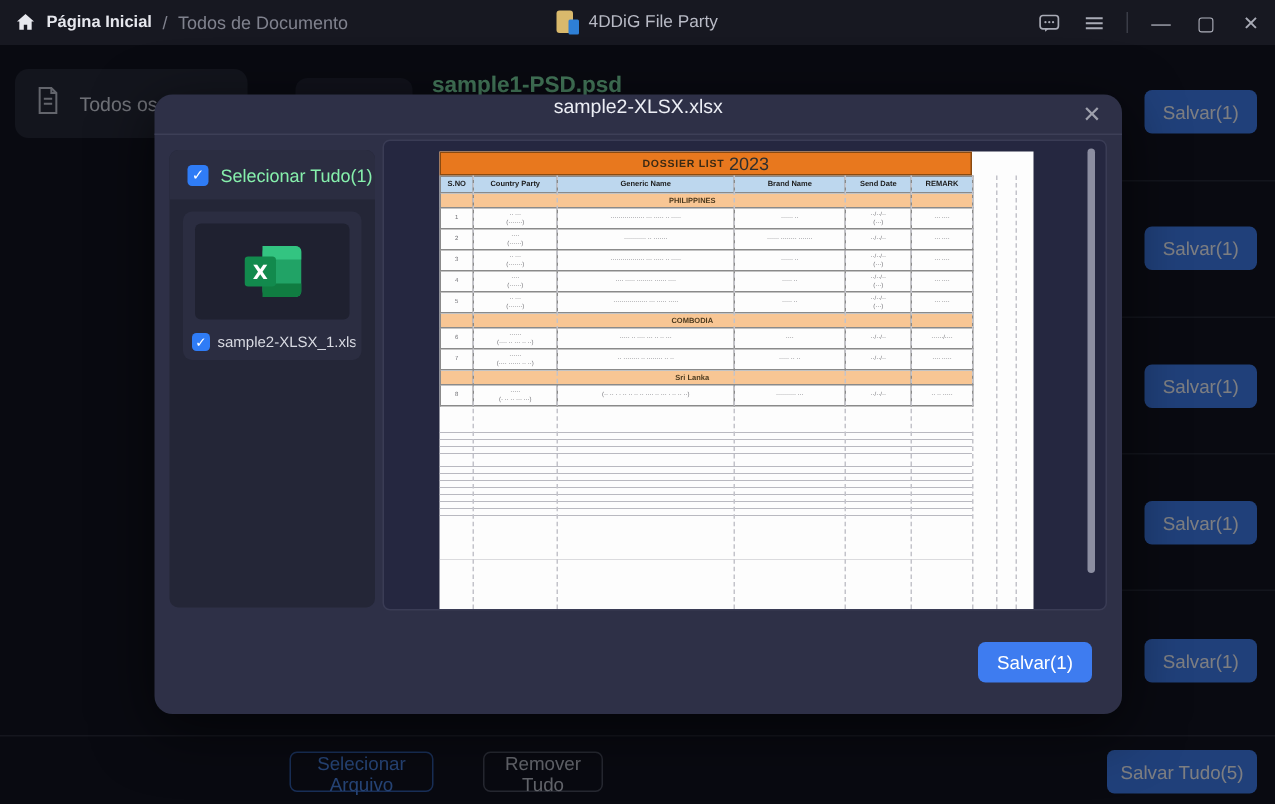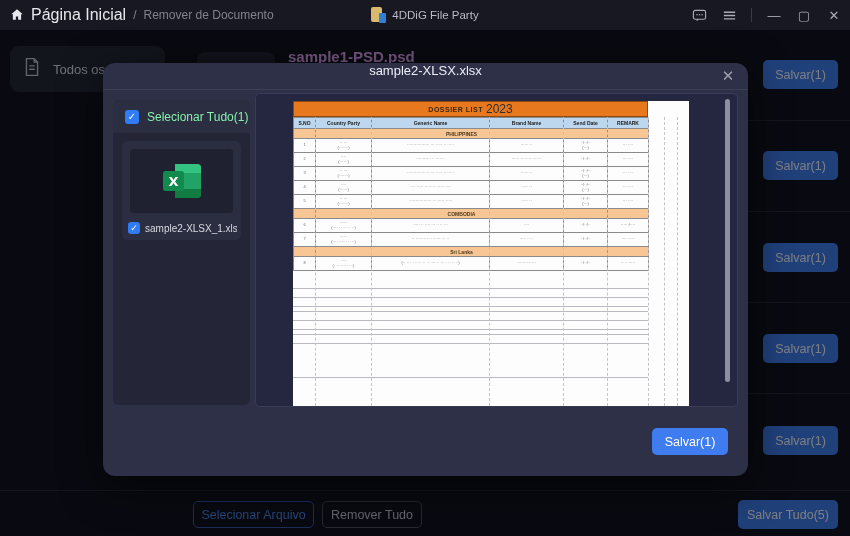--- a/index.html
+++ b/index.html
@@ -5,21 +5,21 @@
   * { margin:0; padding:0; box-sizing:border-box; }
   html,body { width:850px; height:536px; overflow:hidden; background:#0d0e16;
               font-family:"Liberation Sans", sans-serif; }
   #stage { position:relative; width:850px; height:536px; background:#0d0e16; }
 
   
   .topbar { position:absolute; left:0; top:0; width:850px; height:30px; background:#171821;
             display:flex; align-items:center; z-index:30; }
   .tb-left { display:flex; align-items:center; gap:7px; padding-left:10px; }
   .tb-home { color:#e7e8ee; display:flex; align-items:center; }
-  .tb-title { color:#e7e8ee; font-size:16px; font-weight:normal; }
+  .tb-title { color:#e7e8ee; font-size:11px; font-weight:bold; }
   .tb-crumb { color:#80828e; font-size:12px; }
   .tb-center { position:absolute; left:0; right:0; top:0; height:30px; display:flex;
                align-items:center; justify-content:center; gap:6px; pointer-events:none; }
   .tb-app { color:#b9bbc6; font-size:11.5px; }
   .tb-right { position:absolute; right:8px; top:0; height:30px; display:flex; align-items:center; gap:14px; }
   .tb-ico { color:#a9abb6; font-size:13px; width:16px; height:16px; display:flex;
             align-items:center; justify-content:center; cursor:pointer; }
   .tb-sep { width:1px; height:14px; background:#3a3c47; }
   .logo-doc { position:relative; width:15px; height:16px; }
   .logo-doc .p1 { position:absolute; left:0; top:0; width:11px; height:15px; background:#d9b96c; border-radius:2px; }
@@ -27,29 +27,29 @@
 
   
   .bg { position:absolute; inset:30px 0 0 0; }
   .filterbox { position:absolute; left:10px; top:16px; width:155px; height:46px; background:#23242f;
                border-radius:9px; display:flex; align-items:center; gap:12px; padding-left:13px; cursor:pointer; }
   .filterbox .flabel { color:#dfe1e8; font-size:13px; white-space:nowrap; overflow:hidden; }
   .doc-ico { color:#c9cbd4; }
   .thumb-psd { position:absolute; left:197px; top:22px; width:78px; height:62px; background:#1e1f2a;
                border-radius:8px; overflow:hidden; }
   .thumb-psd .blue { position:absolute; left:25px; top:28px; width:26px; height:10px; background:#2f6fd0; border-radius:2px; }
-  .bg-heading { position:absolute; left:288px; top:18px; color:#f0abfc; font-size:15px; font-weight:bold;text-align:center; }
+  .bg-heading { position:absolute; left:288px; top:18px; color:#86efac; font-size:15px; font-weight:bold;text-align:center; }
   .row-sep { position:absolute; left:180px; width:670px; height:1px; background:#23242e; }
   .btn-save-dim { position:absolute; left:763px; width:75px; height:29px; background:#3e7df0; border:none;
                   border-radius:5px; color:#fff; font-size:12.5px; font-family:"Liberation Sans",sans-serif; cursor:pointer; }
   .footer-sep { position:absolute; left:0; top:460px; width:850px; height:1px; background:#262731; }
   .btn-outline { position:absolute; top:471px; height:27px; background:transparent; border-radius:5px;
                  font-size:12.5px; font-family:"Liberation Sans",sans-serif; cursor:pointer; }
-  .btn-sel { left:193px; width:121px; border:1px solid #2e5aa8; color:#4a86e8; }
-  .btn-rem { left:322px; width:100px; border:1px solid #4a4c58; color:#c8cad2; }
+  .btn-sel { left:193px; width:96px; border:1px solid #2e5aa8; color:#4a86e8; }
+  .btn-rem { left:322px; width:80px; border:1px solid #4a4c58; color:#c8cad2; }
   .btn-saveall { position:absolute; left:738px; top:470px; width:100px; height:29px; background:#3e7df0;
                  border:none; border-radius:5px; color:#fff; font-size:12.5px;
                  font-family:"Liberation Sans",sans-serif; cursor:pointer; }
 
   .overlay { position:absolute; left:0; top:30px; width:850px; height:506px; background:rgba(6,7,13,0.52); z-index:20; }
 
   
   .modal { position:absolute; left:103px; top:63px; width:645px; height:413px; background:#2e3047;
            border-radius:12px; z-index:40; box-shadow:0 10px 40px rgba(0,0,0,0.6); }
   .m-header { position:relative; height:27px; border-bottom:1px solid #3d3f57; display:flex;
@@ -103,21 +103,21 @@
 
   <div class="topbar">
     <div class="tb-left">
       <span class="tb-home">
         <svg width="14" height="14" viewBox="0 0 16 16">
             <path d="M8 1.5 1.5 7.2h1.8v6.3h3.4V9.8h2.6v3.7h3.4V7.2h1.8z" fill="currentColor"></path>
           </svg>
       </span>
       <span class="tb-title">Página Inicial</span>
       <span class="tb-crumb">/</span>
-      <span class="tb-crumb">Remover de Documento</span>
+      <span class="tb-crumb">Todos de Documento</span>
     </div>
     <div class="tb-center">
       <span class="logo-doc">
           <span class="p1"></span>
           <span class="p2"></span>
         </span>
       <span class="tb-app">4DDiG File Party</span>
     </div>
     <div class="tb-right">
       <span class="tb-ico">

